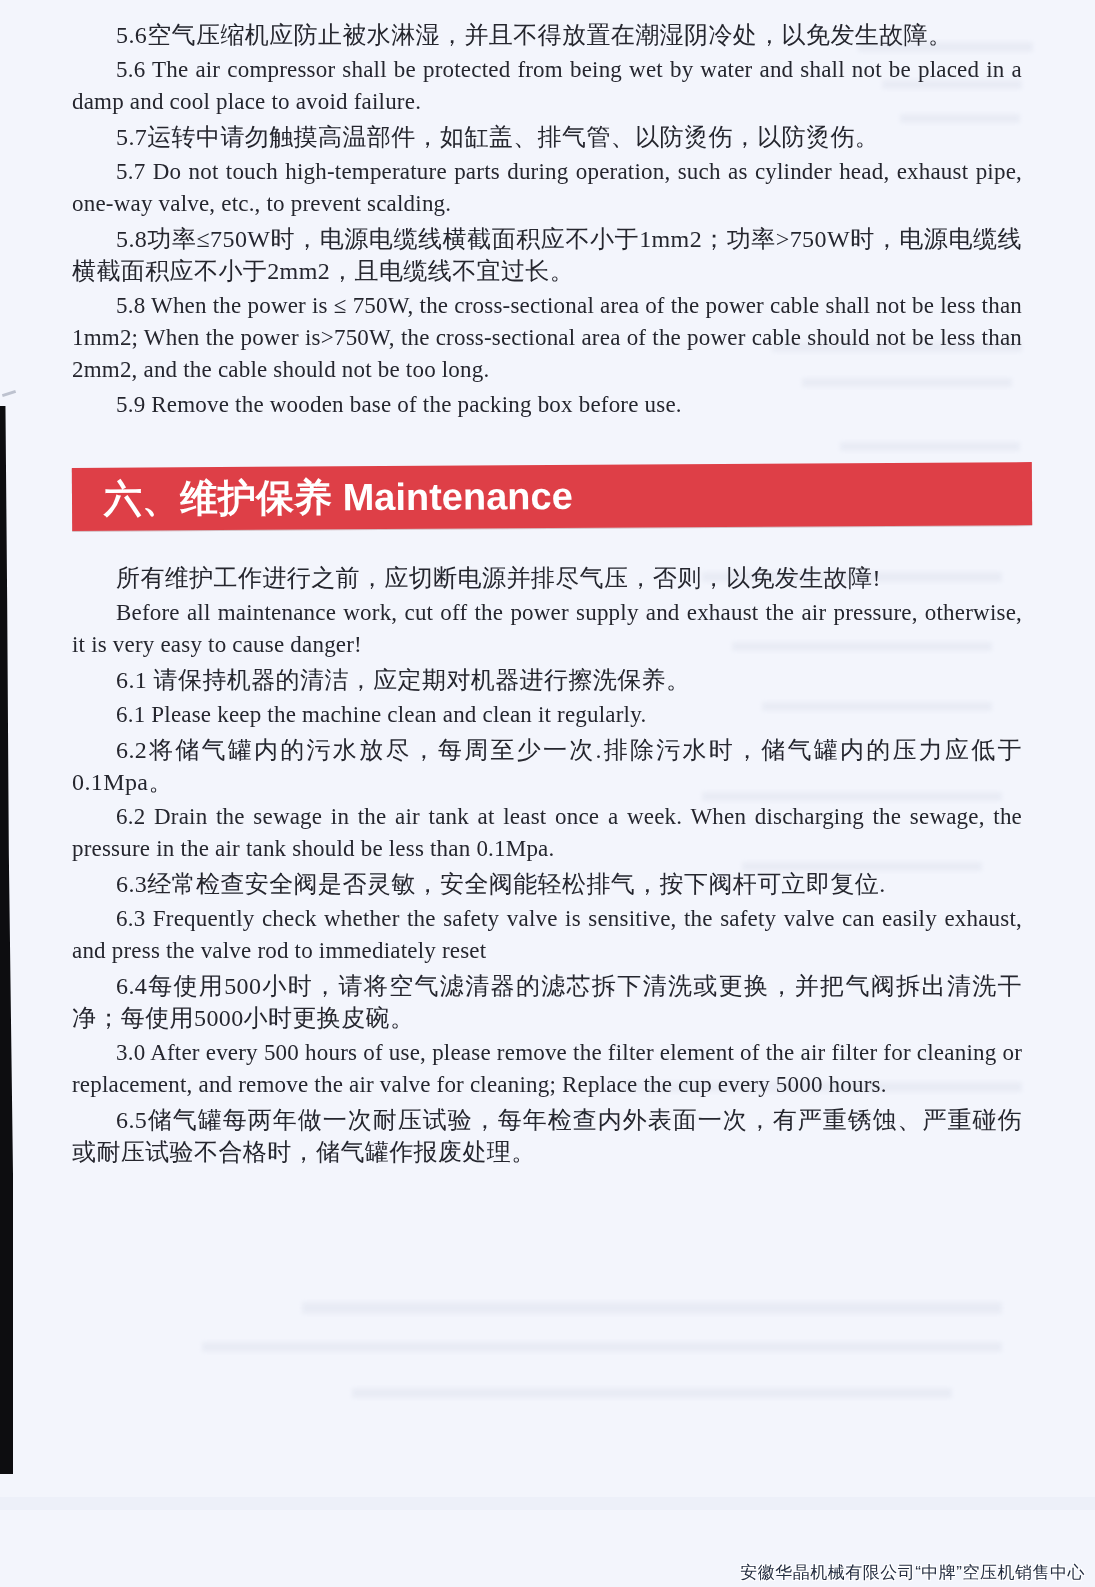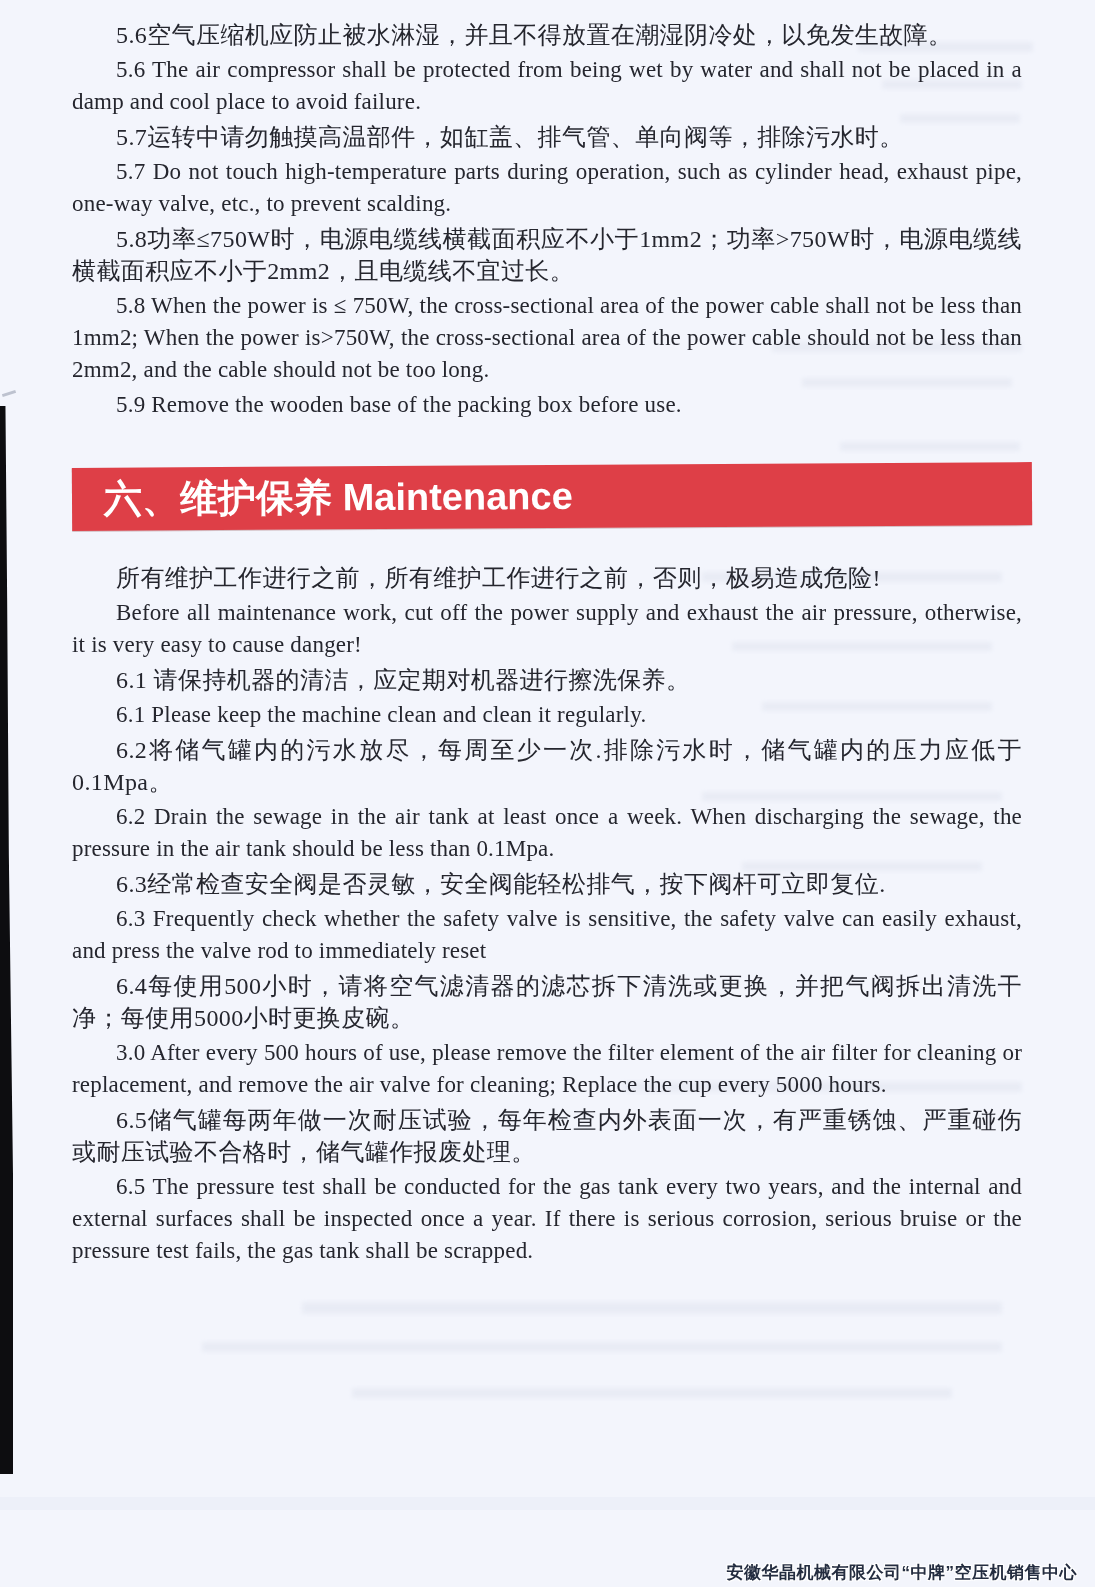--- a/index.html
+++ b/index.html
@@ -71,24 +71,24 @@
     position: absolute;
     left: 0;
     top: 1497px;
     width: 100%;
     height: 13px;
     background: #e9ecf7;
     opacity: 0.65;
   }
   .watermark {
     position: absolute;
-    right: 18px;
+    right: 10px;
     bottom: 3px;
     font-family: "Liberation Sans", "DejaVu Sans", sans-serif;
-    font-weight: bold;
+    font-weight: normal;
     font-size: 17px;
     letter-spacing: 0.5px;
     color: #242d40;
     text-shadow:
       -1px -1px 0 #ffffff, 1px -1px 0 #ffffff,
       -1px 1px 0 #ffffff, 1px 1px 0 #ffffff,
       0 0 4px #ffffff;
   }
   .bt {
     position: absolute;
@@ -120,45 +120,44 @@
 <div class="bt" style="left:622px; top:1082px; width:400px; height:10px;"></div>
 <div class="bt" style="left:302px; top:1302px; width:700px; height:12px;"></div>
 <div class="bt" style="left:202px; top:1342px; width:800px; height:10px;"></div>
 <div class="bt" style="left:352px; top:1388px; width:600px; height:10px;"></div>
 
 <main class="content">
 
   <p class="zh">5.6空气压缩机应防止被水淋湿，并且不得放置在潮湿阴冷处，以免发生故障。</p>
   <p class="en">5.6 The air compressor shall be protected from being wet by water and shall not be placed in a damp and cool place to avoid failure.</p>
 
-  <p class="zh">5.7运转中请勿触摸高温部件，如缸盖、排气管、单向阀等，排除污水时。</p>
+  <p class="zh">5.7运转中请勿触摸高温部件，如缸盖、排气管、以防烫伤，以防烫伤。</p>
   <p class="en">5.7 Do not touch high-temperature parts during operation, such as cylinder head, exhaust pipe, one-way valve, etc., to prevent scalding.</p>
 
   <p class="zh">5.8功率≤750W时，电源电缆线横截面积应不小于1mm2；功率&gt;750W时，电源电缆线横截面积应不小于2mm2，且电缆线不宜过长。</p>
   <p class="en">5.8 When the power is ≤ 750W, the cross-sectional area of the power cable shall not be less than 1mm2; When the power is&gt;750W, the cross-sectional area of the power cable should not be less than 2mm2, and the cable should not be too long.</p>
 
   <p class="en">5.9 Remove the wooden base of the packing box before use.</p>
 
   <h2 class="banner">
     <span>六、维护保养 Maintenance</span>
   </h2>
 
-  <p class="zh">所有维护工作进行之前，所有维护工作进行之前，否则，极易造成危险!</p>
+  <p class="zh">所有维护工作进行之前，应切断电源并排尽气压，否则，以免发生故障!</p>
   <p class="en">Before all maintenance work, cut off the power supply and exhaust the air pressure, otherwise, it is very easy to cause danger!</p>
 
   <p class="zh">6.1 请保持机器的清洁，应定期对机器进行擦洗保养。</p>
   <p class="en">6.1 Please keep the machine clean and clean it regularly.</p>
 
   <p class="zh">6.2将储气罐内的污水放尽，每周至少一次.排除污水时，储气罐内的压力应低于0.1Mpa。</p>
   <p class="en">6.2 Drain the sewage in the air tank at least once a week. When discharging the sewage, the pressure in the air tank should be less than 0.1Mpa.</p>
 
   <p class="zh">6.3经常检查安全阀是否灵敏，安全阀能轻松排气，按下阀杆可立即复位.</p>
   <p class="en">6.3 Frequently check whether the safety valve is sensitive, the safety valve can easily exhaust, and press the valve rod to immediately reset</p>
 
   <p class="zh">6.4每使用500小时，请将空气滤清器的滤芯拆下清洗或更换，并把气阀拆出清洗干净；每使用5000小时更换皮碗。</p>
   <p class="en">3.0 After every 500 hours of use, please remove the filter element of the air filter for cleaning or replacement, and remove the air valve for cleaning; Replace the cup every 5000 hours.</p>
 
   <p class="zh">6.5储气罐每两年做一次耐压试验，每年检查内外表面一次，有严重锈蚀、严重碰伤或耐压试验不合格时，储气罐作报废处理。</p>
-  <p class="en">6.5 The pressure test shall be conducted for the gas tank every two years, and the internal and external surfaces shall be inspected once a year. If there is serious corrosion, serious bruise or the pressure test fails, the gas tank shall be scrapped.</p>
 
 </main>
 
 <div class="watermark">安徽华晶机械有限公司“中牌”空压机销售中心</div>
 
 </body></html>

